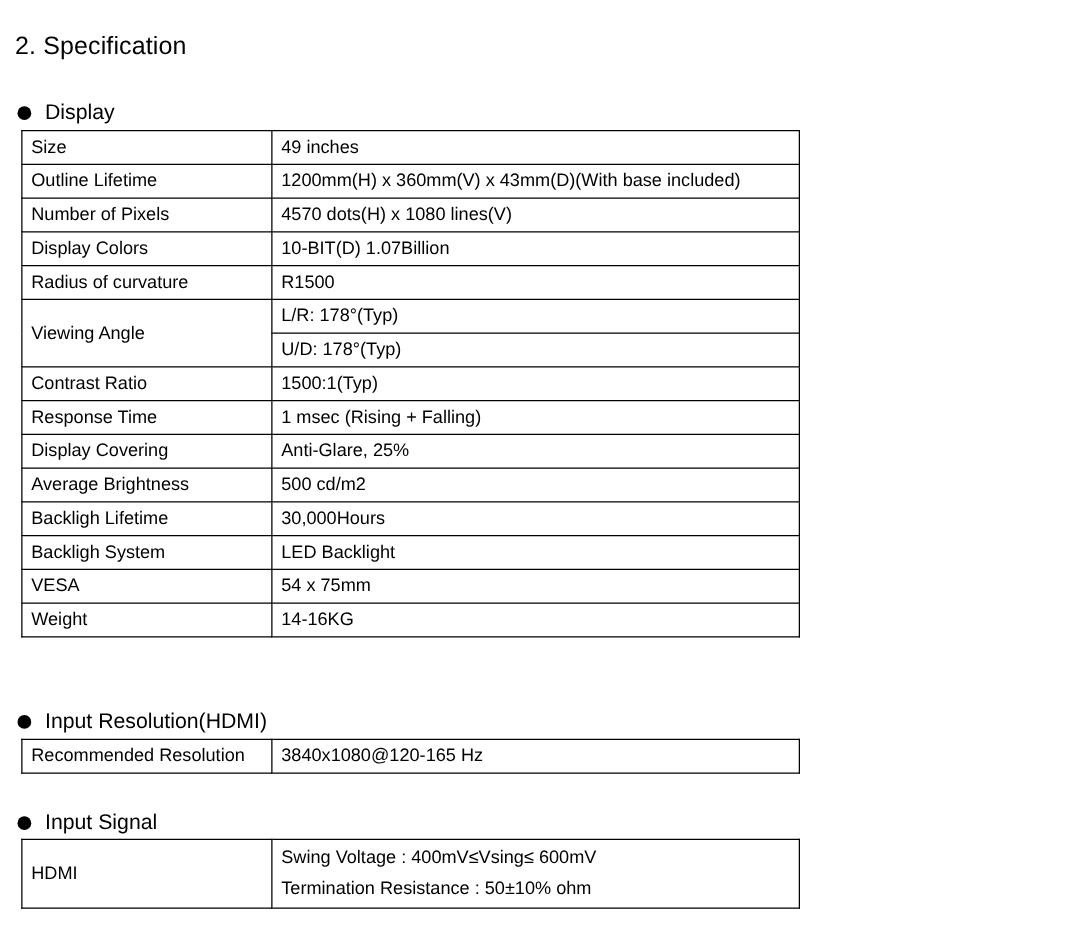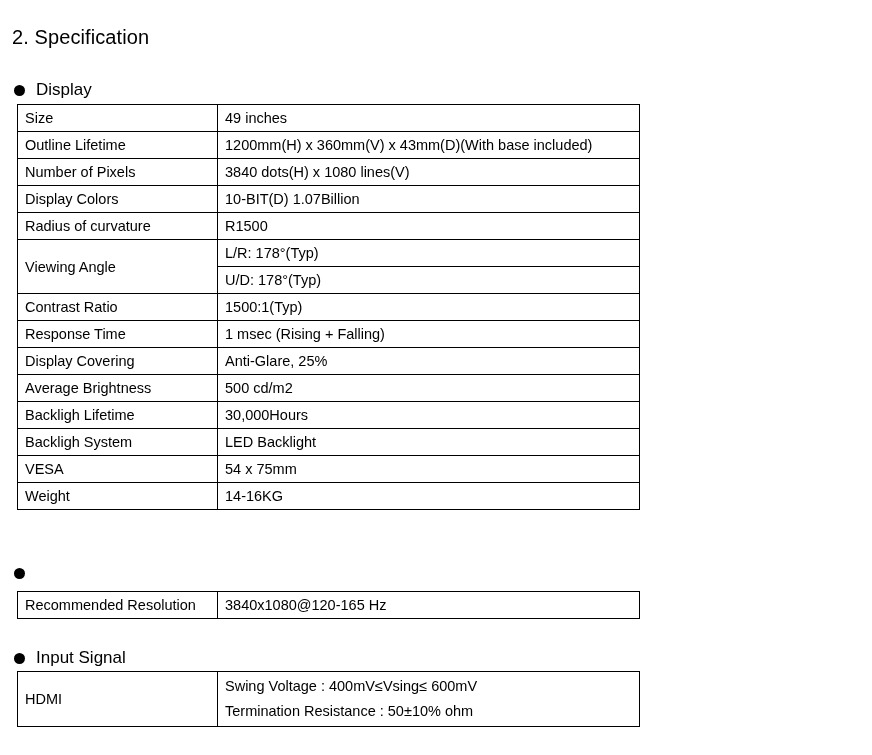--- a/index.html
+++ b/index.html
@@ -77,21 +77,21 @@
       <tr>
     <td class="label">Size</td>
     <td class="value">49 inches</td>
   </tr>
   <tr>
     <td class="label">Outline Lifetime</td>
     <td class="value">1200mm(H) x 360mm(V) x 43mm(D)(With base included)</td>
   </tr>
   <tr>
     <td class="label">Number of Pixels</td>
-    <td class="value">3840 dots(H) x 1080 lines(V)</td>
+    <td class="value">4570 dots(H) x 1080 lines(V)</td>
   </tr>
   <tr>
     <td class="label">Display Colors</td>
     <td class="value">10-BIT(D) 1.07Billion</td>
   </tr>
   <tr>
     <td class="label">Radius of curvature</td>
     <td class="value">R1500</td>
   </tr>
   <tr>
@@ -131,20 +131,21 @@
   </tr>
   <tr>
     <td class="label">Weight</td>
     <td class="value">14-16KG</td>
   </tr>
 </tbody>
   </table>
 
 <div class="section-heading" style="top:567px;">
   <span class="bullet"></span>
+  <span>Input Resolution(HDMI)</span>
 </div>
 
 <table class="spec" id="resolution-table">
   <tbody>
       <tr>
     <td class="label">Recommended Resolution</td>
     <td class="value">3840x1080@120-165 Hz</td>
   </tr>
 </tbody>
   </table>

